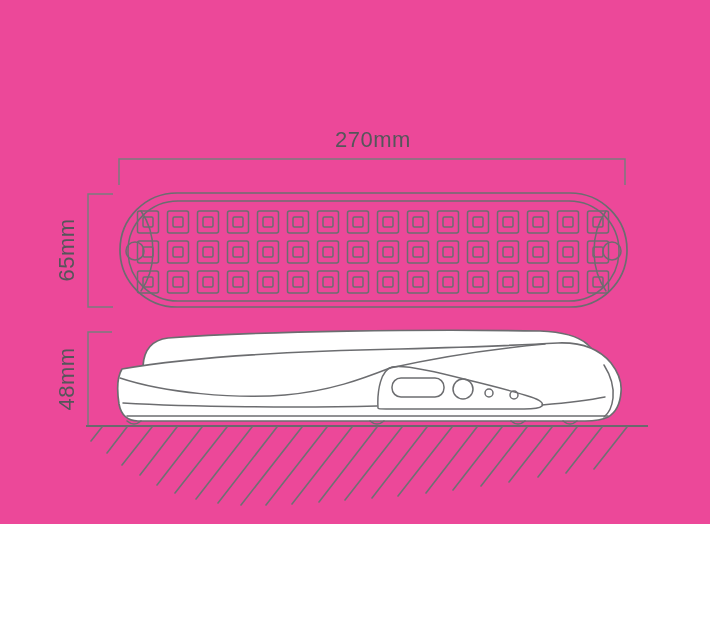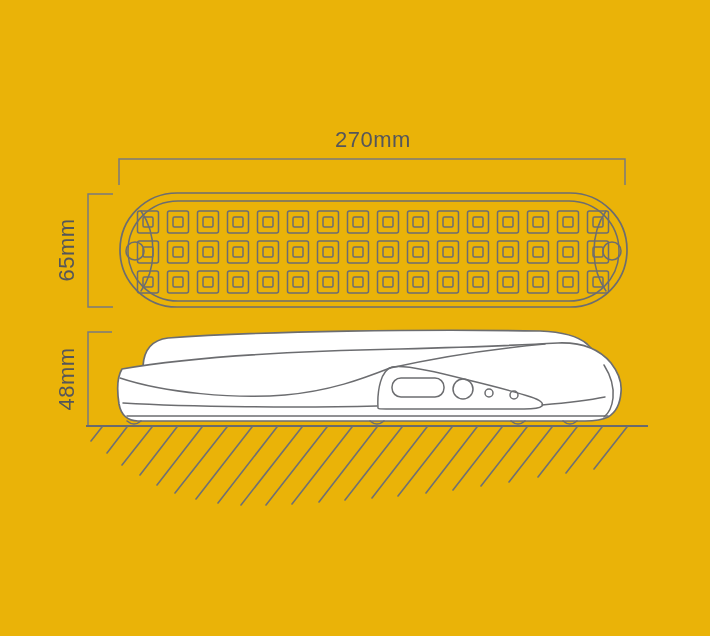--- a/index.html
+++ b/index.html
@@ -1,19 +1,19 @@
 <!DOCTYPE html>
 <html><head>
 <meta charset="utf-8">
 <style>
   html,body{margin:0;padding:0;background:#ffffff;}
   .canvas{
     position:relative;
-    width:710px;height:636px;
-    background:#eab308;
+    width:710px;height:524px;
+    background:#ec4899;
     overflow:hidden;
     font-family:"Liberation Sans", sans-serif;
   }
   svg{display:block;}
   .outline{fill:none;stroke:#6c6d70;stroke-width:1.7;stroke-linecap:round;stroke-linejoin:round;}
   .outline-fill{fill:#ffffff;stroke:#6c6d70;stroke-width:1.7;stroke-linecap:round;stroke-linejoin:round;}
   .thin{fill:none;stroke:#6c6d70;stroke-width:1.5;stroke-linecap:round;stroke-linejoin:round;}
   .dim{fill:none;stroke:#7a7b7e;stroke-width:1.5;stroke-linecap:butt;stroke-linejoin:miter;}
   .ground{fill:none;stroke:#696a6d;stroke-width:2.2;stroke-linecap:butt;}
   .hatch{fill:none;stroke:#6f7073;stroke-width:1.6;stroke-linecap:round;}

